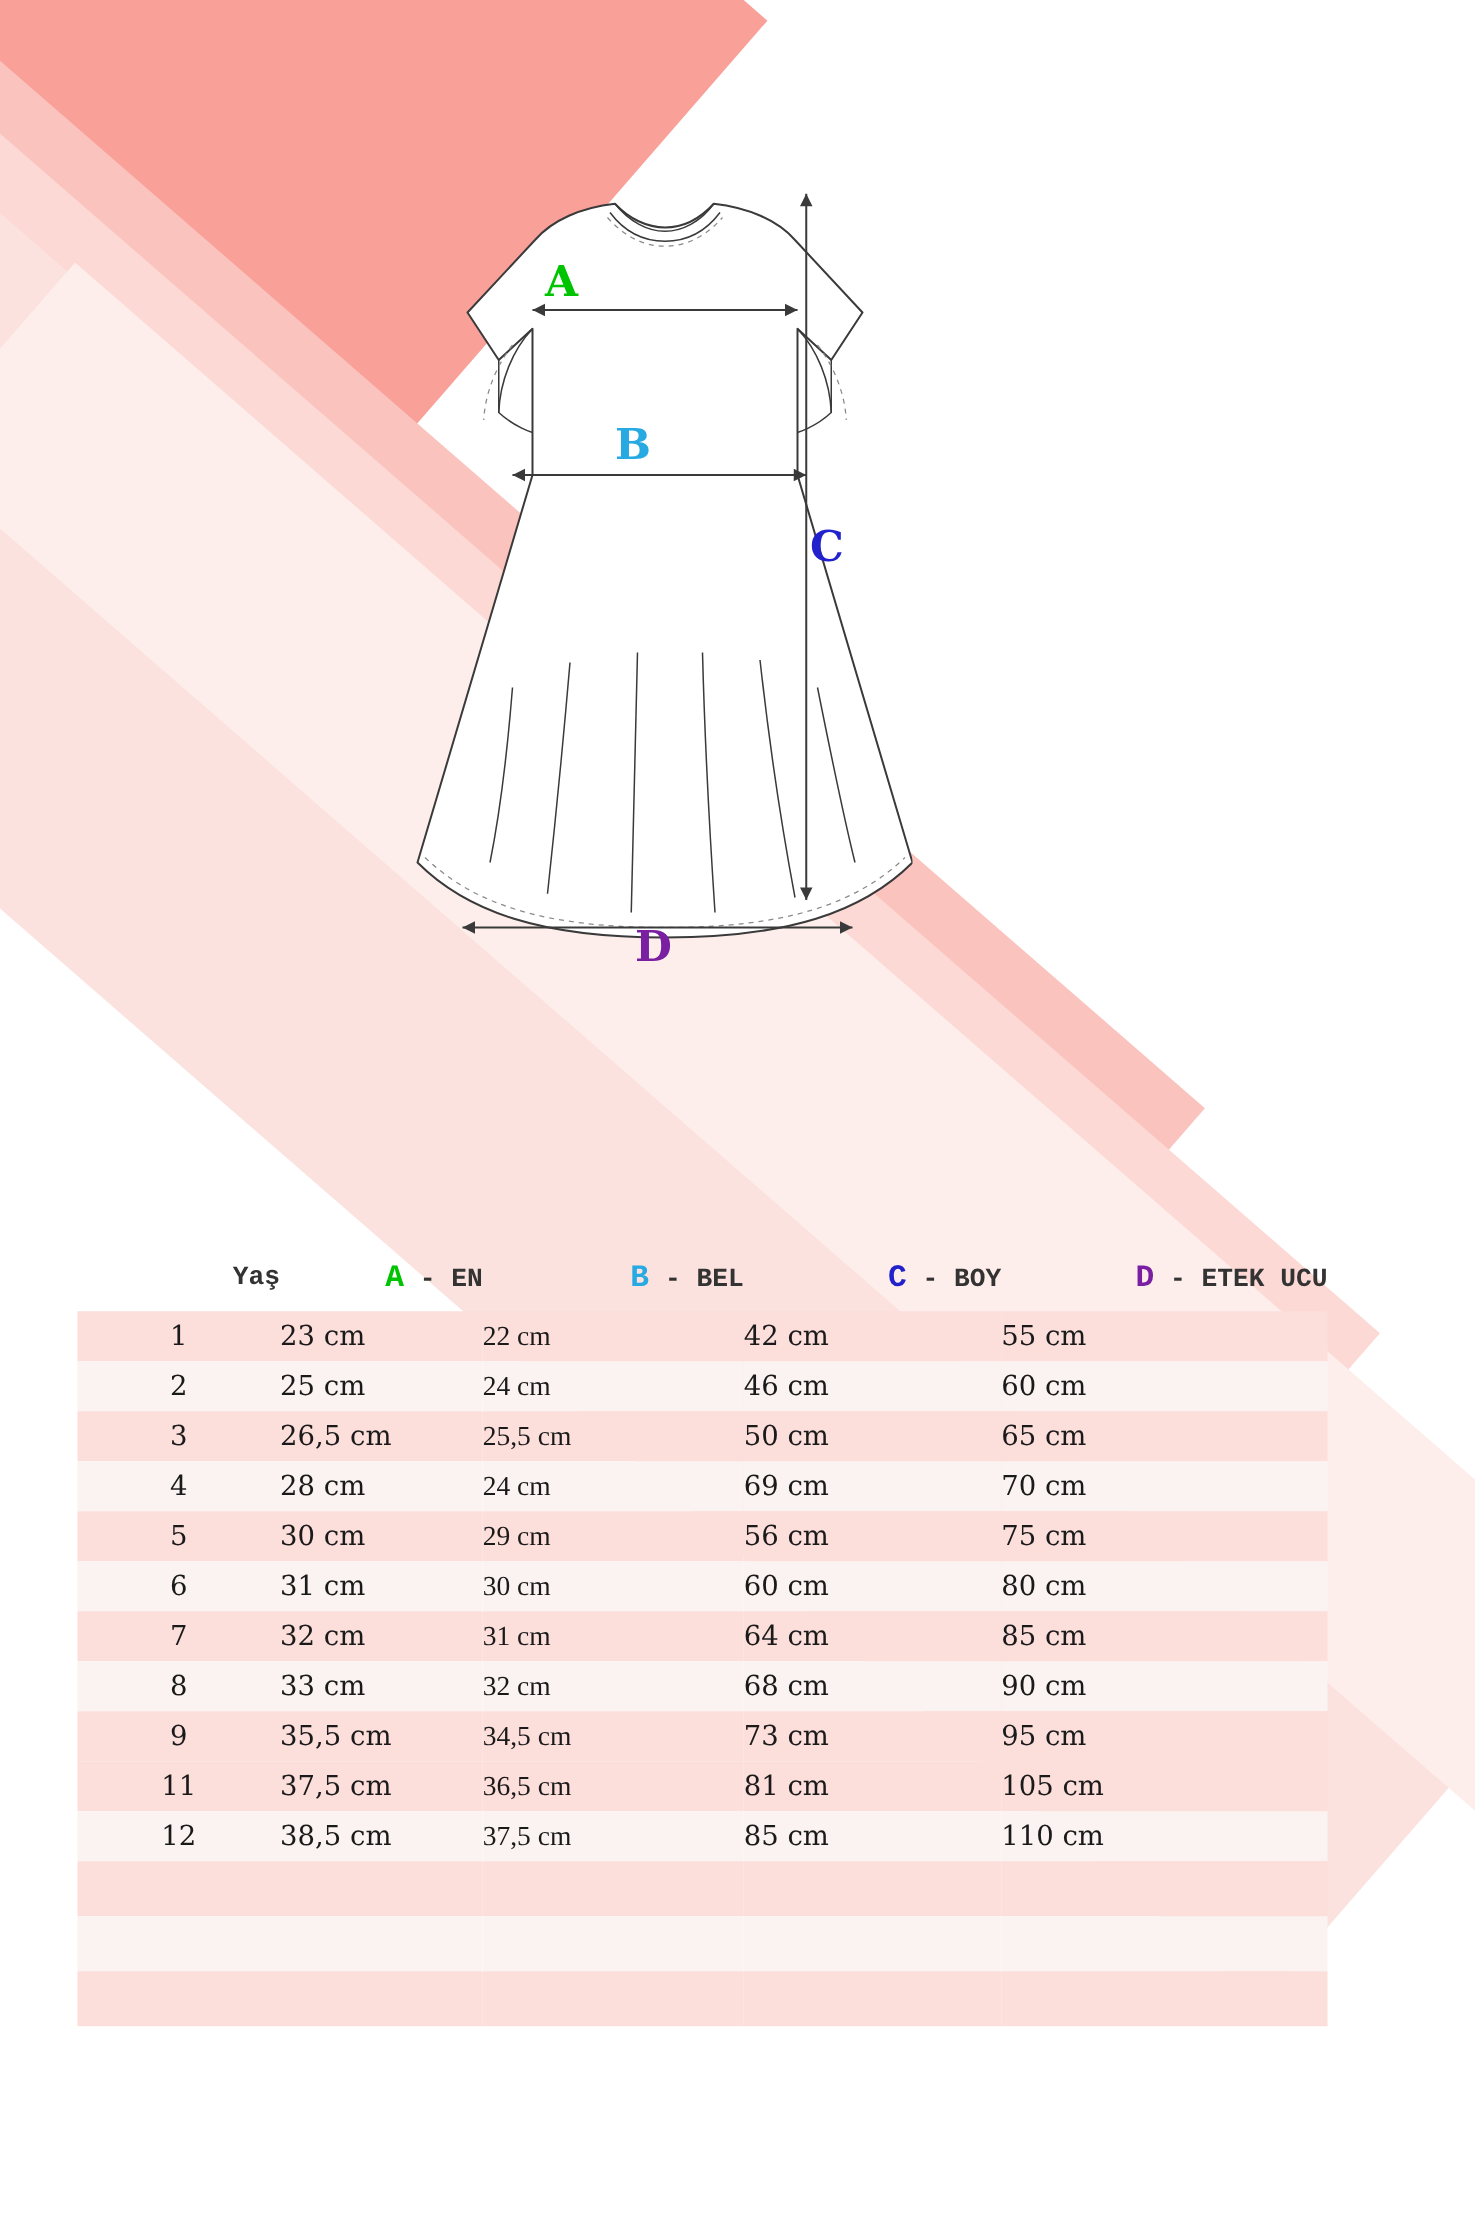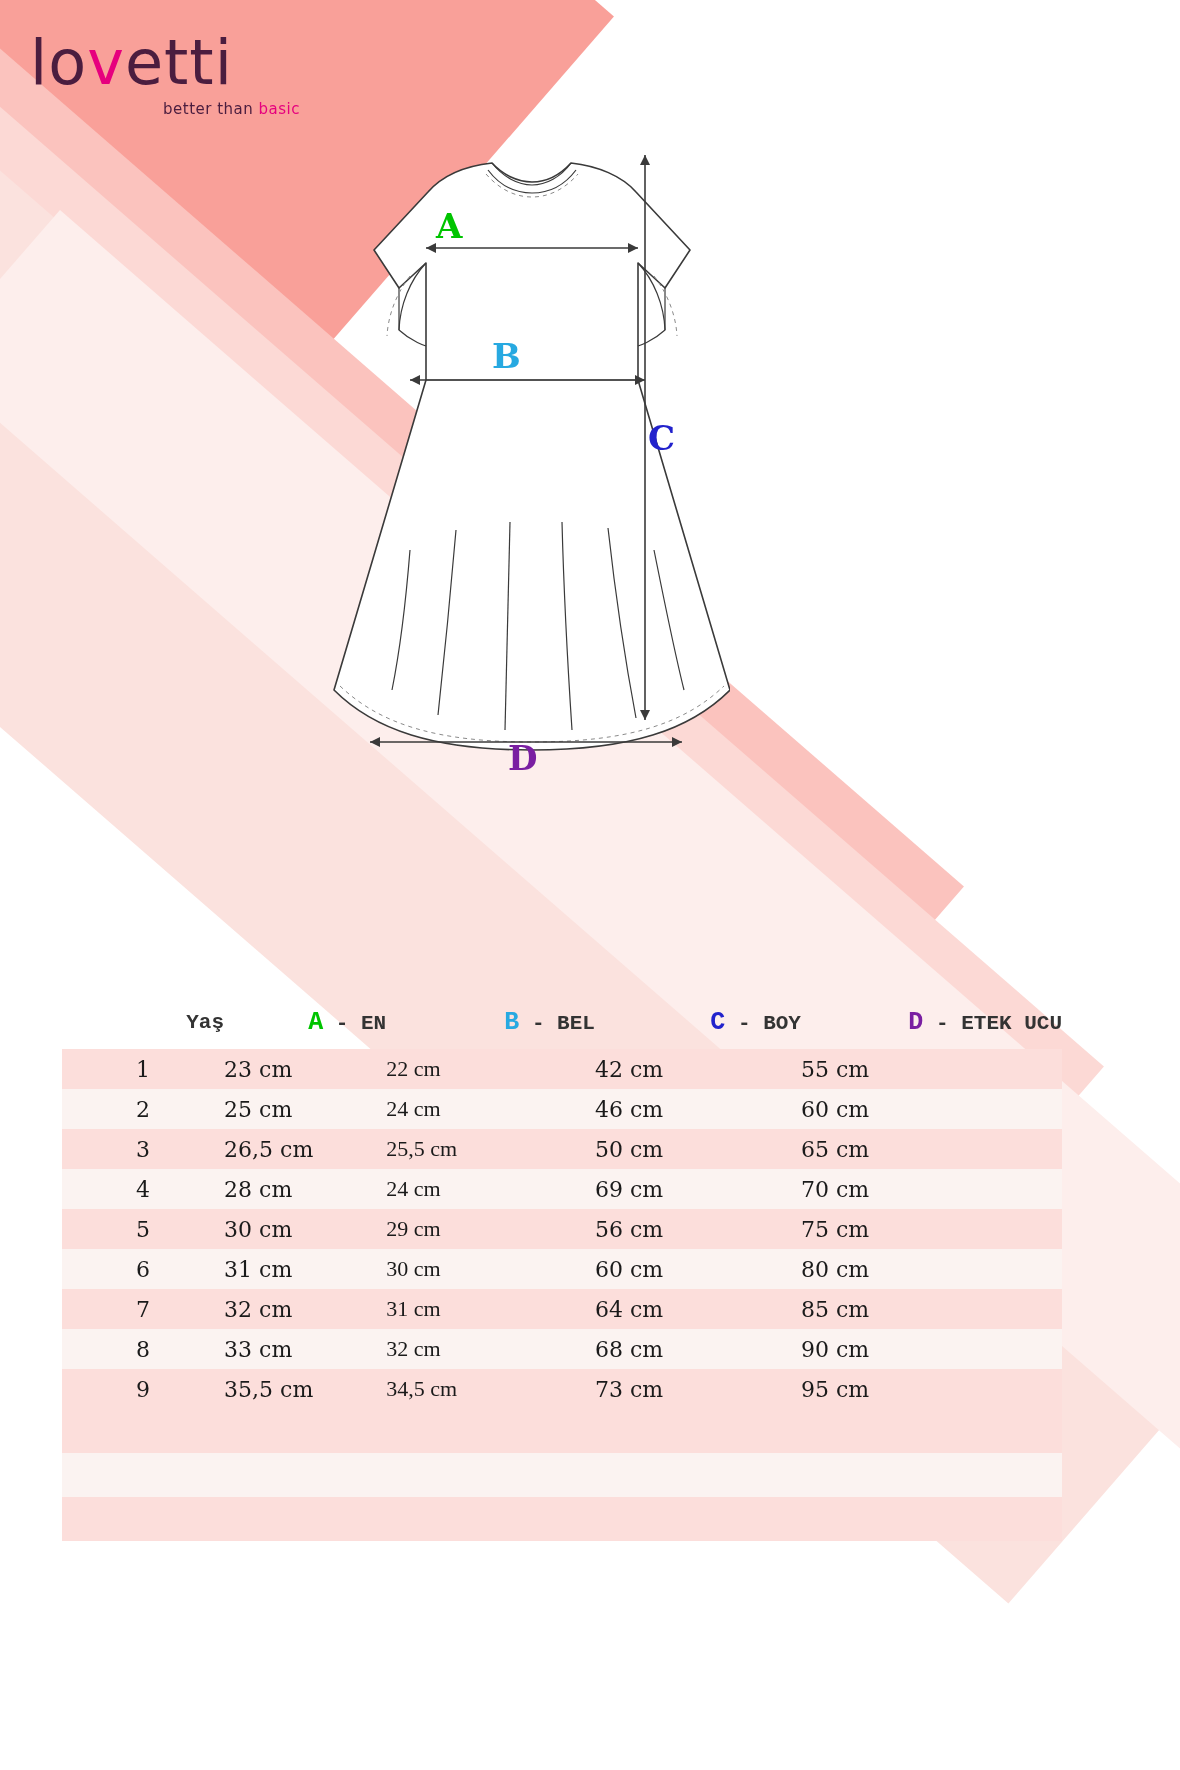--- a/index.html
+++ b/index.html
@@ -168,24 +168,20 @@
 <div class="page">
 
   <div class="bg-layer">
     <div class="band band-a"></div>
     <div class="band band-b"></div>
     <div class="band band-c"></div>
     <div class="band band-d"></div>
     <div class="band band-e"></div>
   </div>
 
-  <div class="logo">
-    <div class="logo-word"><span>lo</span><span class="accent">v</span><span>etti</span></div>
-    <div class="logo-tag"><span>better than </span><span class="accent">basic</span></div>
-  </div>
 
   <div class="illustration">
     <svg width="470" height="680" viewBox="0 0 470 680">
       <g fill="#ffffff" stroke="#3a3a3a" stroke-width="1.6" stroke-linejoin="round">
 
         <path d="M168,62 C182,46 205,36 232,33 C243,45 258,52 272,52 C286,52 300,45 311,33
                  C338,36 362,46 376,62
                  L430,120 L405,158 L378,133
                  L378,250
                  L470,560
@@ -313,20 +309,34 @@
             <td class="c-c">68 cm</td>
             <td class="c-d">90 cm</td>
           </tr>
           <tr class="row-odd">
             <td class="c-age">9</td>
             <td class="c-a">35,5 cm</td>
             <td class="c-b">34,5 cm</td>
             <td class="c-c">73 cm</td>
             <td class="c-d">95 cm</td>
           </tr>
+          <tr class="row-odd">
+            <td class="c-age">11</td>
+            <td class="c-a">37,5 cm</td>
+            <td class="c-b">36,5 cm</td>
+            <td class="c-c">81 cm</td>
+            <td class="c-d">105 cm</td>
+          </tr>
+          <tr class="row-even">
+            <td class="c-age">12</td>
+            <td class="c-a">38,5 cm</td>
+            <td class="c-b">37,5 cm</td>
+            <td class="c-c">85 cm</td>
+            <td class="c-d">110 cm</td>
+          </tr>
           <tr class="filler row-odd">
             <td>&nbsp;</td>
             <td>&nbsp;</td>
             <td>&nbsp;</td>
             <td>&nbsp;</td>
             <td>&nbsp;</td>
           </tr>
           <tr class="filler row-even">
             <td>&nbsp;</td>
             <td>&nbsp;</td>

